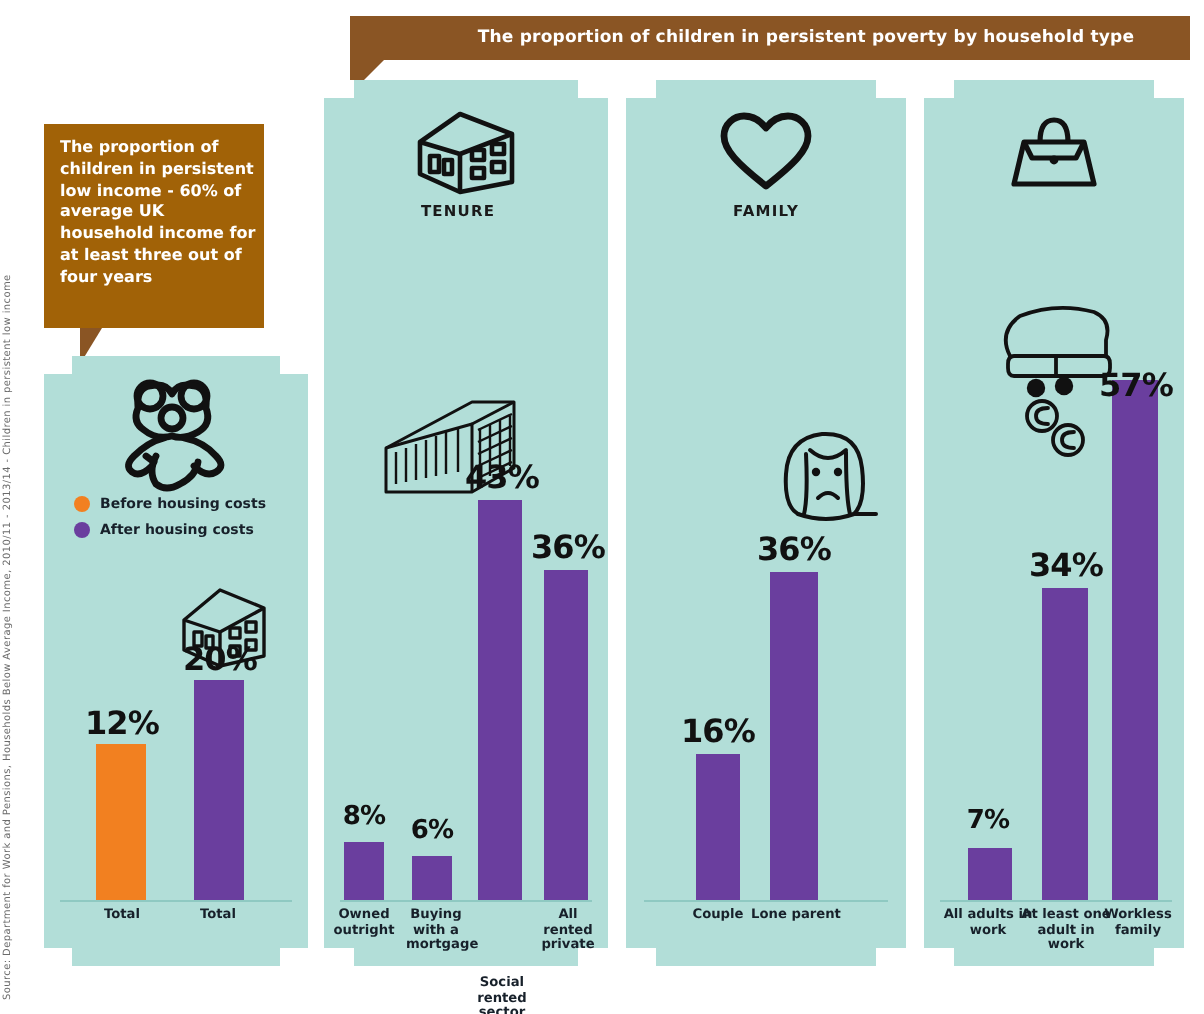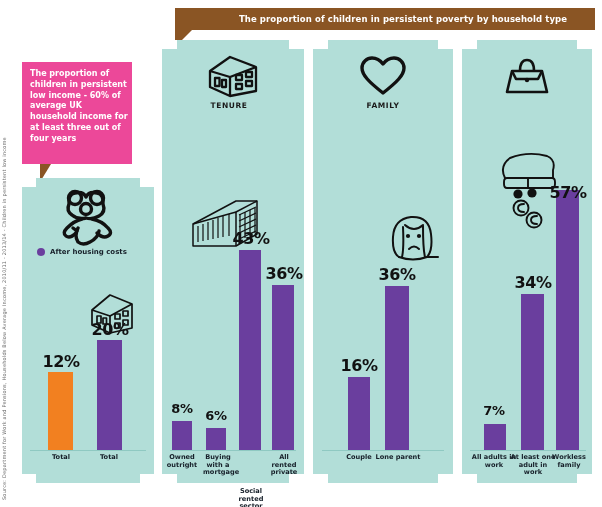--- a/index.html
+++ b/index.html
@@ -42,21 +42,21 @@
     position:absolute;left:175px;top:30px;
     width:0;height:0;
     border-left:17px solid #8a5524;
     border-bottom:17px solid transparent;
   }
 
   
   .callout{
     position:absolute;left:22px;top:62px;
     width:110px;height:102px;
-    background:#ec4899;
+    background:#a16207;
   }
   .callout-text{
     position:absolute;left:8px;top:7px;width:98px;
     color:#ffffff;font-size:8px;font-weight:bold;
     line-height:10.8px;letter-spacing:0px;
   }
   .callout-tail{
     position:absolute;left:40px;top:164px;
     width:0;height:0;
     border-left:11px solid #8a5524;
@@ -134,20 +134,24 @@
       <path d="M17 16 Q16 6 23 5 Q31 3 34 9 Q37 3 45 5 Q52 6 51 16 Q54 24 47 28 Q40 32 34 30 Q26 32 20 27 Q14 23 17 16 Z"></path>
       <circle cx="34" cy="21" r="5.5"></circle>
       <path d="M30 31 Q22 33 15 40 Q10 45 14 48 Q18 51 24 45"></path>
       <path d="M40 31 Q50 33 56 40 Q61 45 56 48 Q51 51 45 45"></path>
       <path d="M26 40 Q22 48 26 54 Q31 58 38 54 Q46 50 47 43"></path>
       <path d="M21 40 l4 3"></path>
     </svg>
   </div>
 
   <div class="legend">
+    <div class="legend-row">
+      <span class="legend-dot" style="background:#f28020;"></span>
+      <span class="legend-label">Before housing costs</span>
+    </div>
     <div class="legend-row">
       <span class="legend-dot" style="background:#6a3e9e;"></span>
       <span class="legend-label">After housing costs</span>
     </div>
   </div>
 
   <div class="icon-wrap" style="left:88px;top:292px;width:48px;height:42px;">
     <svg width="48" height="42" viewBox="0 0 48 42" fill="none" stroke="#111" stroke-width="1.7" stroke-linejoin="round">
       <path d="M4 18 L22 3 L44 12 L44 36 L22 41 L4 33 Z"></path>
       <path d="M4 18 L22 24 L44 12"></path>

